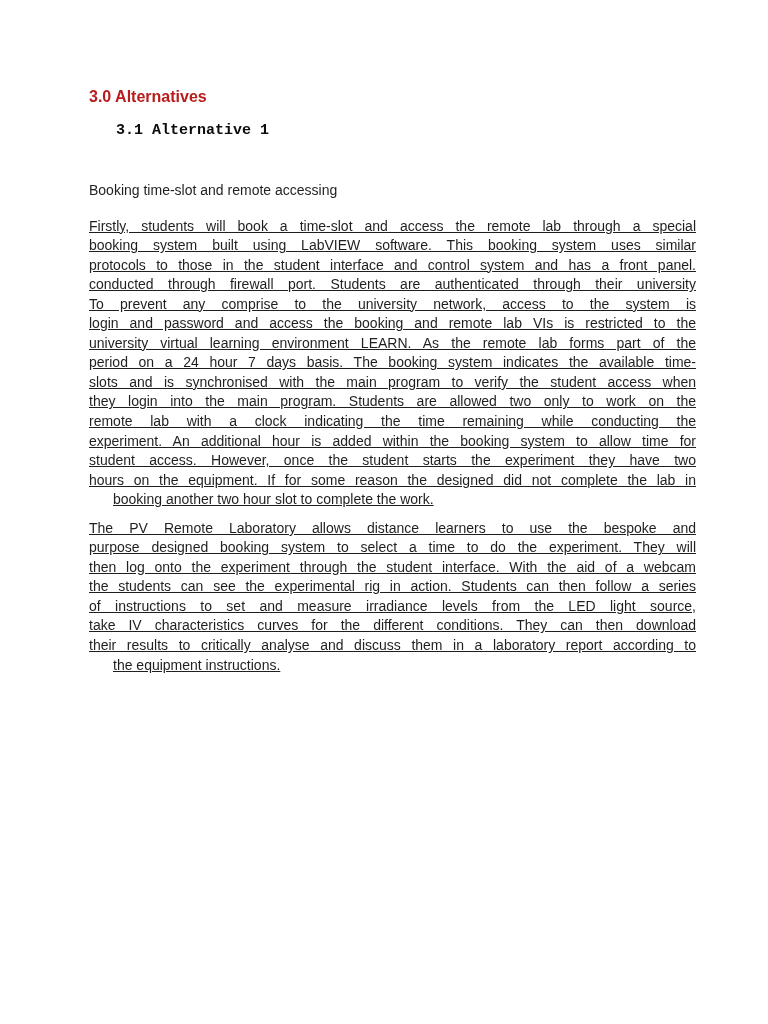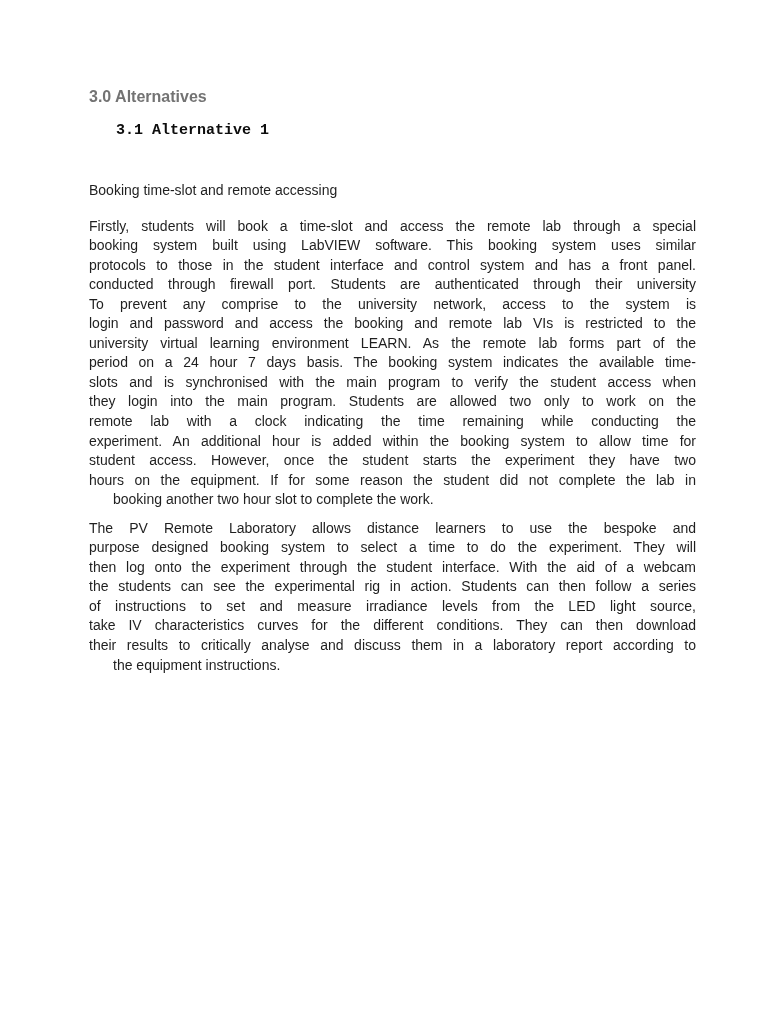--- a/index.html
+++ b/index.html
@@ -24,39 +24,40 @@
   .content {
     position: absolute;
     left: 89px;
     top: 87px;
     width: 615px;
     color: #1f1f1f;
   }
   .h1 {
     font-size: 16px;
     font-weight: bold;
-    color: #737373;
+    color: #b91c1c;
     line-height: 20px;
     margin: 0 0 14px 0;
   }
   .h2 {
     font-size: 15px;
     font-weight: bold;
     color: #0d0d0d;
     line-height: 19px;
     margin: 0 0 41px 27px;
     font-family: Liberation Mono, monospace;
   }
   .intro {
     font-size: 14px;
     line-height: 19.55px;
     margin: 12px 0 16px 0;
   }
   .para {
     margin: 0 8px 9px 0;
+    text-decoration: underline;
   }
   .line {
     font-size: 14px;
     line-height: 19.55px;
     text-align: justify;
     text-align-last: justify;
     text-justify: inter-word;
     white-space: normal;
   }
   .line.last {
@@ -80,21 +81,21 @@
           <div class="line">conducted through firewall port. Students are authenticated through their university</div>
           <div class="line">To prevent any comprise to the university network, access to the system is</div>
           <div class="line">login and password and access the booking and remote lab VIs is restricted to the</div>
           <div class="line">university virtual learning environment LEARN. As the remote lab forms part of the</div>
           <div class="line">period on a 24 hour 7 days basis. The booking system indicates the available time-</div>
           <div class="line">slots and is synchronised with the main program to verify the student access when</div>
           <div class="line">they login into the main program. Students are allowed two only to work on the</div>
           <div class="line">remote lab with a clock indicating the time remaining while conducting the</div>
           <div class="line">experiment. An additional hour is added within the booking system to allow time for</div>
           <div class="line">student access. However, once the student starts the experiment they have two</div>
-          <div class="line">hours on the equipment. If for some reason the student did not complete the lab in</div>
+          <div class="line">hours on the equipment. If for some reason the designed did not complete the lab in</div>
           <div class="line last">booking another two hour slot to complete the work.</div>
         </div>
         <div class="para">
           <div class="line">The PV Remote Laboratory allows distance learners to use the bespoke and</div>
           <div class="line">purpose designed booking system to select a time to do the experiment. They will</div>
           <div class="line">then log onto the experiment through the student interface. With the aid of a webcam</div>
           <div class="line">the students can see the experimental rig in action. Students can then follow a series</div>
           <div class="line">of instructions to set and measure irradiance levels from the LED light source,</div>
           <div class="line">take IV characteristics curves for the different conditions. They can then download</div>
           <div class="line">their results to critically analyse and discuss them in a laboratory report according to</div>

